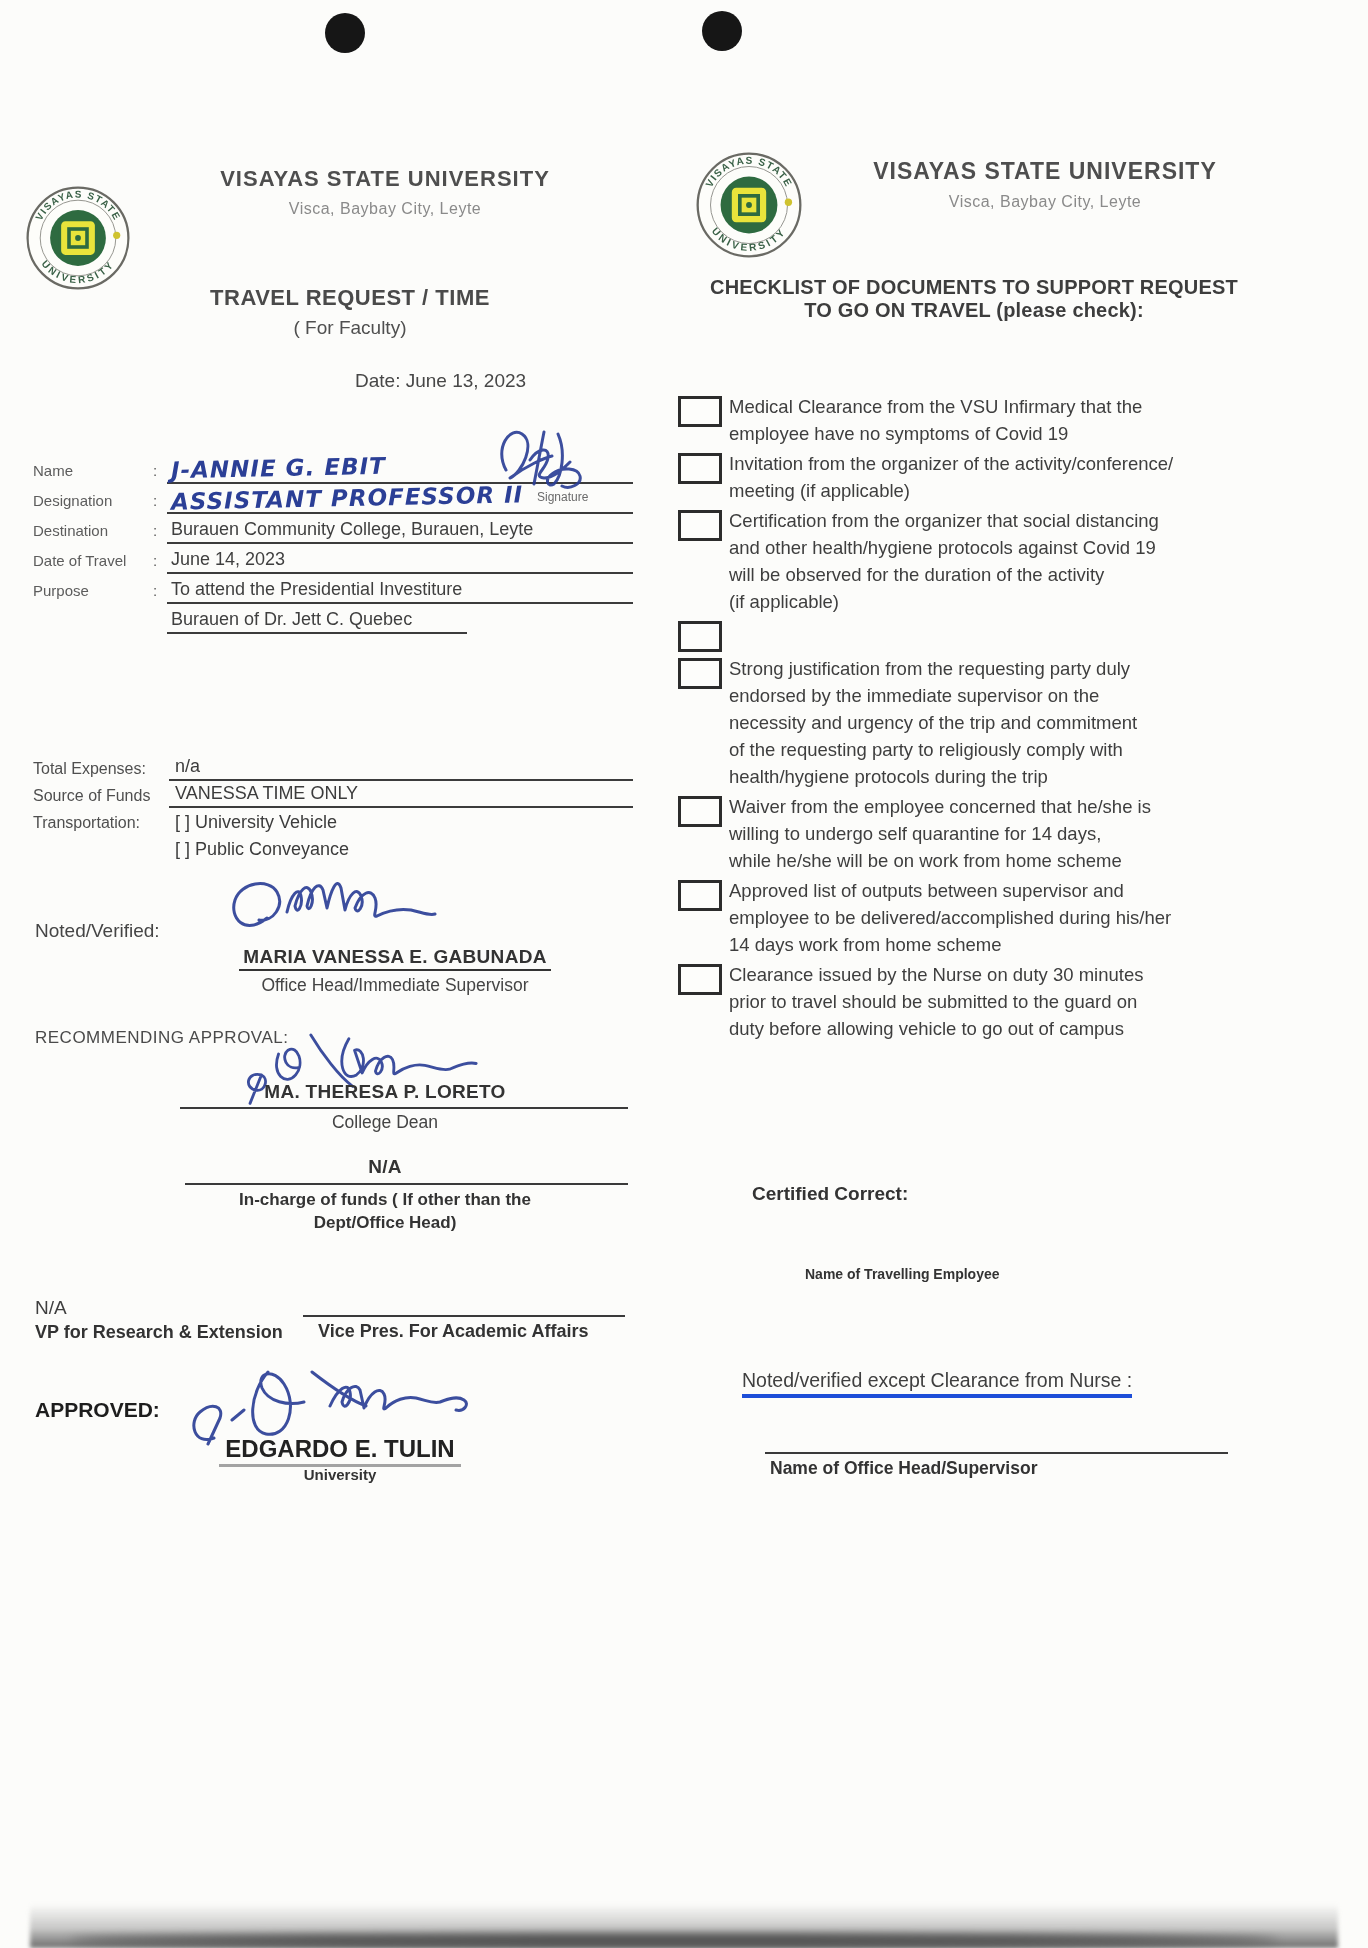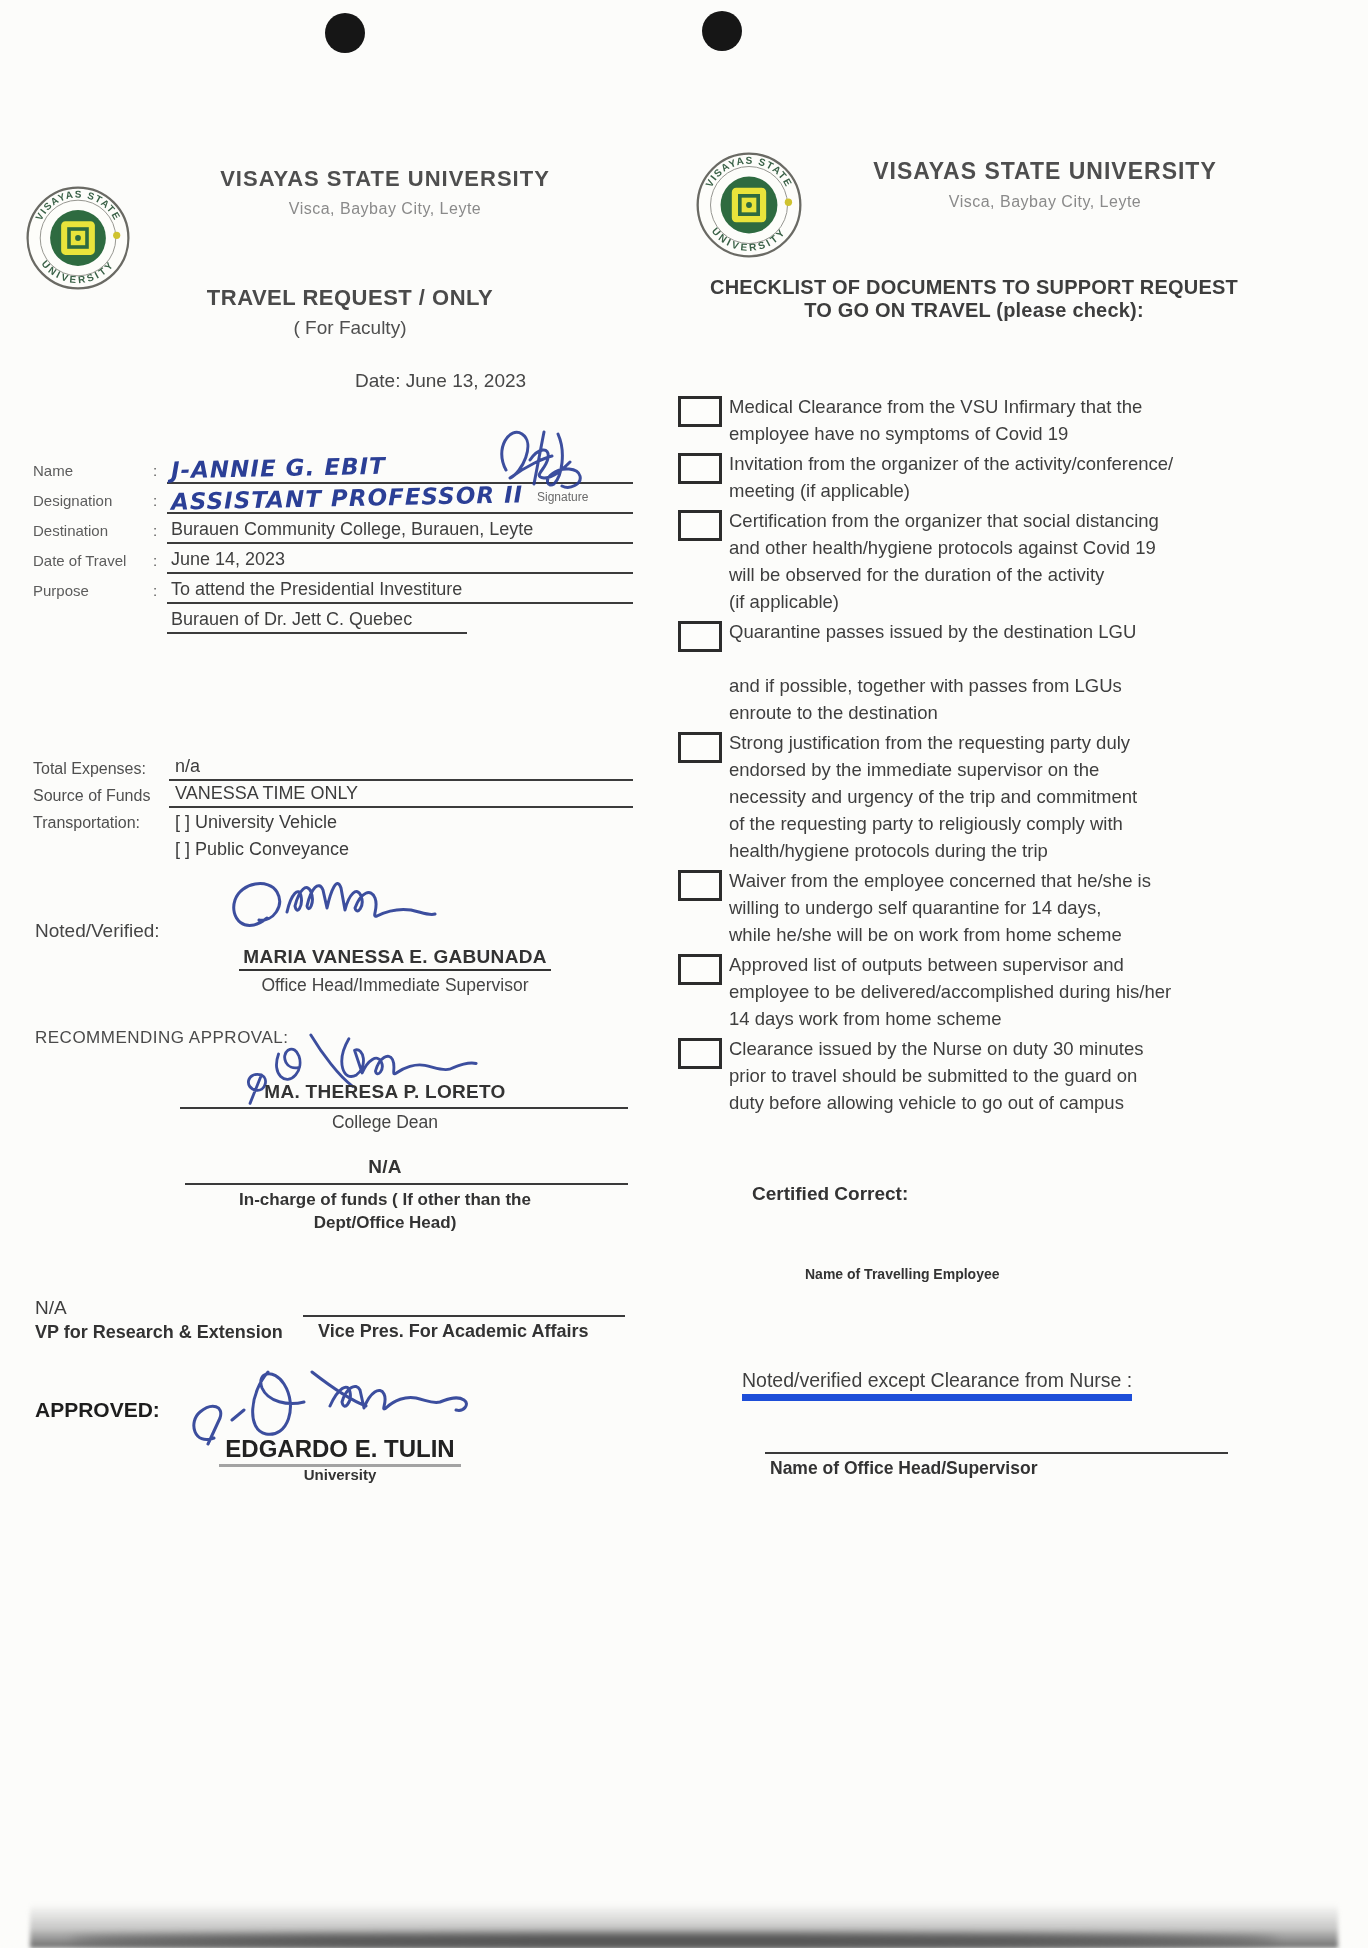--- a/index.html
+++ b/index.html
@@ -47,21 +47,21 @@
   .sig-ink{stroke:#2b3f96;stroke-width:3;fill:none;stroke-linecap:round;stroke-linejoin:round;opacity:.92;}
 
   
   .chk-title{font-size:20px;font-weight:bold;color:#3d3d3d;text-align:center;letter-spacing:.2px;}
   .checklist{position:absolute;left:678px;top:393px;width:600px;}
   .citem{display:flex;margin-bottom:3px;}
   .cbox{flex:0 0 38px;height:25px;border:3px solid #2c2c2c;margin:3px 7px 0 0;background:#fdfdfb;}
   .ctext{font-size:18.5px;line-height:27px;color:#3e3e3e;white-space:pre-line;}
 
   .rfoot-bold{font-size:19px;font-weight:bold;color:#333;}
-  .rfoot{font-size:19.5px;color:#3f3f3f;border-bottom:7px solid #1d4ed8;padding-bottom:2px;}
+  .rfoot{font-size:19.5px;color:#3f3f3f;border-bottom:4px solid #1d4ed8;padding-bottom:2px;}
 
   .scan-bottom{position:absolute;left:30px;right:30px;bottom:0;height:44px;
       background:linear-gradient(to bottom, rgba(200,200,200,0) 0%, rgba(158,158,158,.55) 55%, rgba(92,92,92,.9) 100%);
       filter:blur(2px);}
   .scan-bottom-dark{position:absolute;left:70px;right:90px;bottom:1px;height:13px;background:#4e4e4e;
       filter:blur(5px);border-radius:50%;}
 </style>
 </head>
 <body>
 
@@ -87,21 +87,21 @@
       <textPath href="#sealBotL" startOffset="50%" text-anchor="middle">UNIVERSITY</textPath>
     </text>
   </svg>
 
   <div class="abs" style="left:150px;top:166px;width:470px;">
     <div class="uni-name">VISAYAS STATE UNIVERSITY</div>
     <div class="uni-addr">Visca, Baybay City, Leyte</div>
   </div>
 
   <div class="abs" style="left:120px;top:285px;width:460px;">
-    <div class="form-title">TRAVEL REQUEST / ONLY</div>
+    <div class="form-title">TRAVEL REQUEST / TIME</div>
     <div class="form-subtitle">( For Faculty)</div>
   </div>
 
   <div class="abs date-line" style="left:355px;top:370px;">Date: June 13, 2023</div>
 
   <div class="fields">
 
       <div class="frow">
         <div class="flabel">Name</div>
         <div class="fcolon">:</div>
@@ -260,24 +260,20 @@
       <div class="citem">
         <div class="cbox"></div>
         <div class="ctext">Certification from the organizer that social distancing
 and other health/hygiene protocols against Covid 19
 will be observed for the duration of the activity
  (if applicable)</div>
       </div>
 
       <div class="citem">
         <div class="cbox"></div>
-        <div class="ctext">Quarantine passes issued by the destination LGU
-
-and if possible, together with passes from LGUs
-enroute to the destination</div>
       </div>
 
       <div class="citem">
         <div class="cbox"></div>
         <div class="ctext">Strong justification from the requesting party duly
 endorsed by the immediate supervisor on the
 necessity and urgency of the trip and commitment
 of the requesting party to religiously comply with
 health/hygiene protocols during the trip</div>
       </div>

